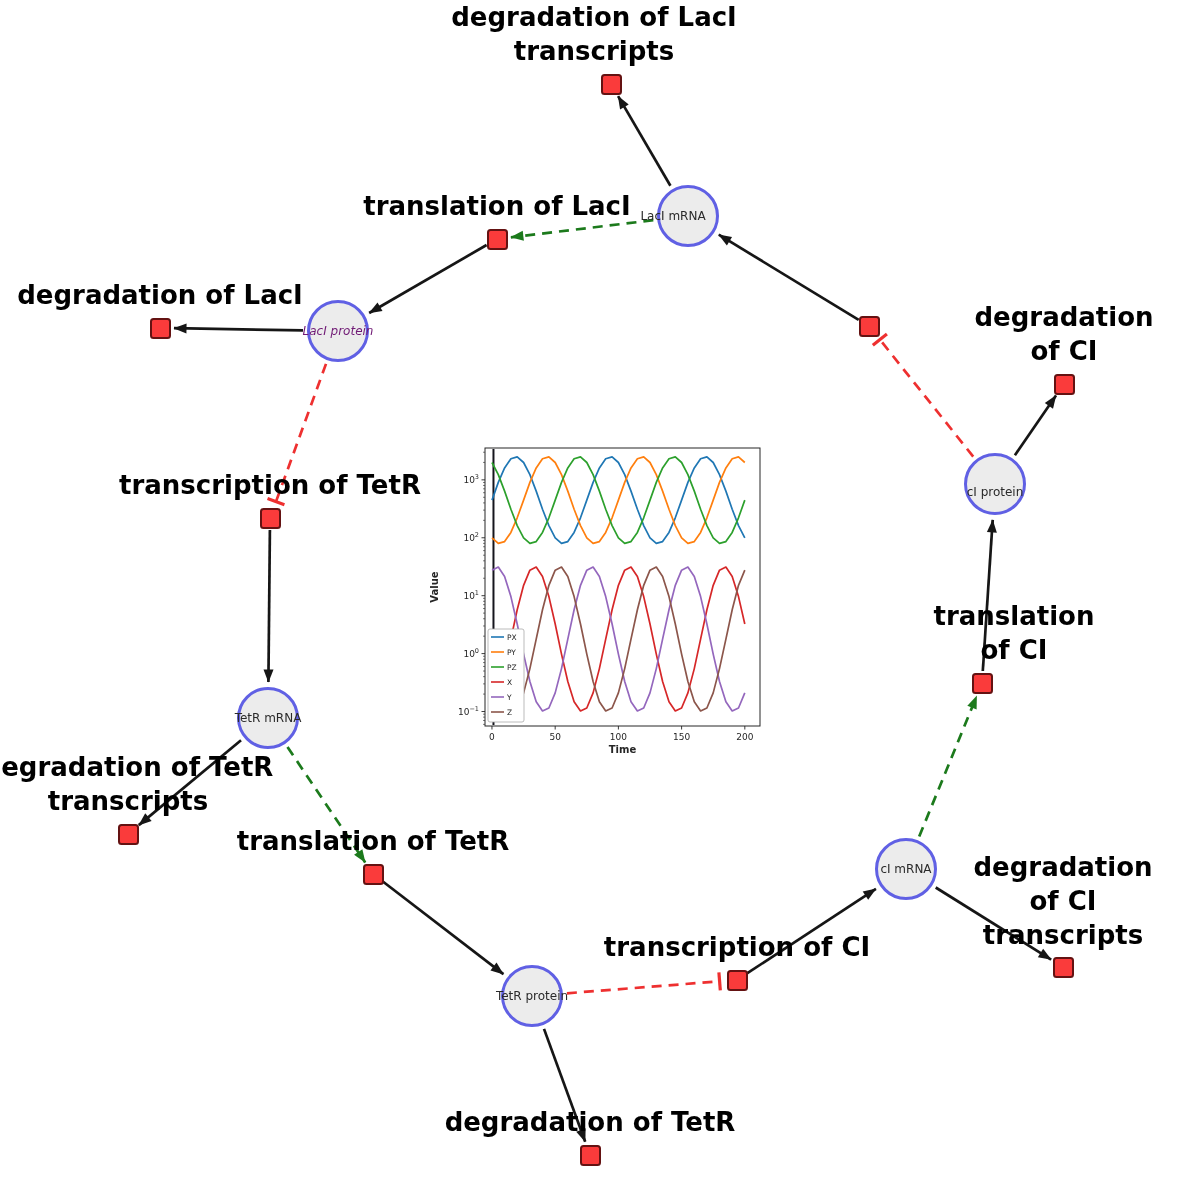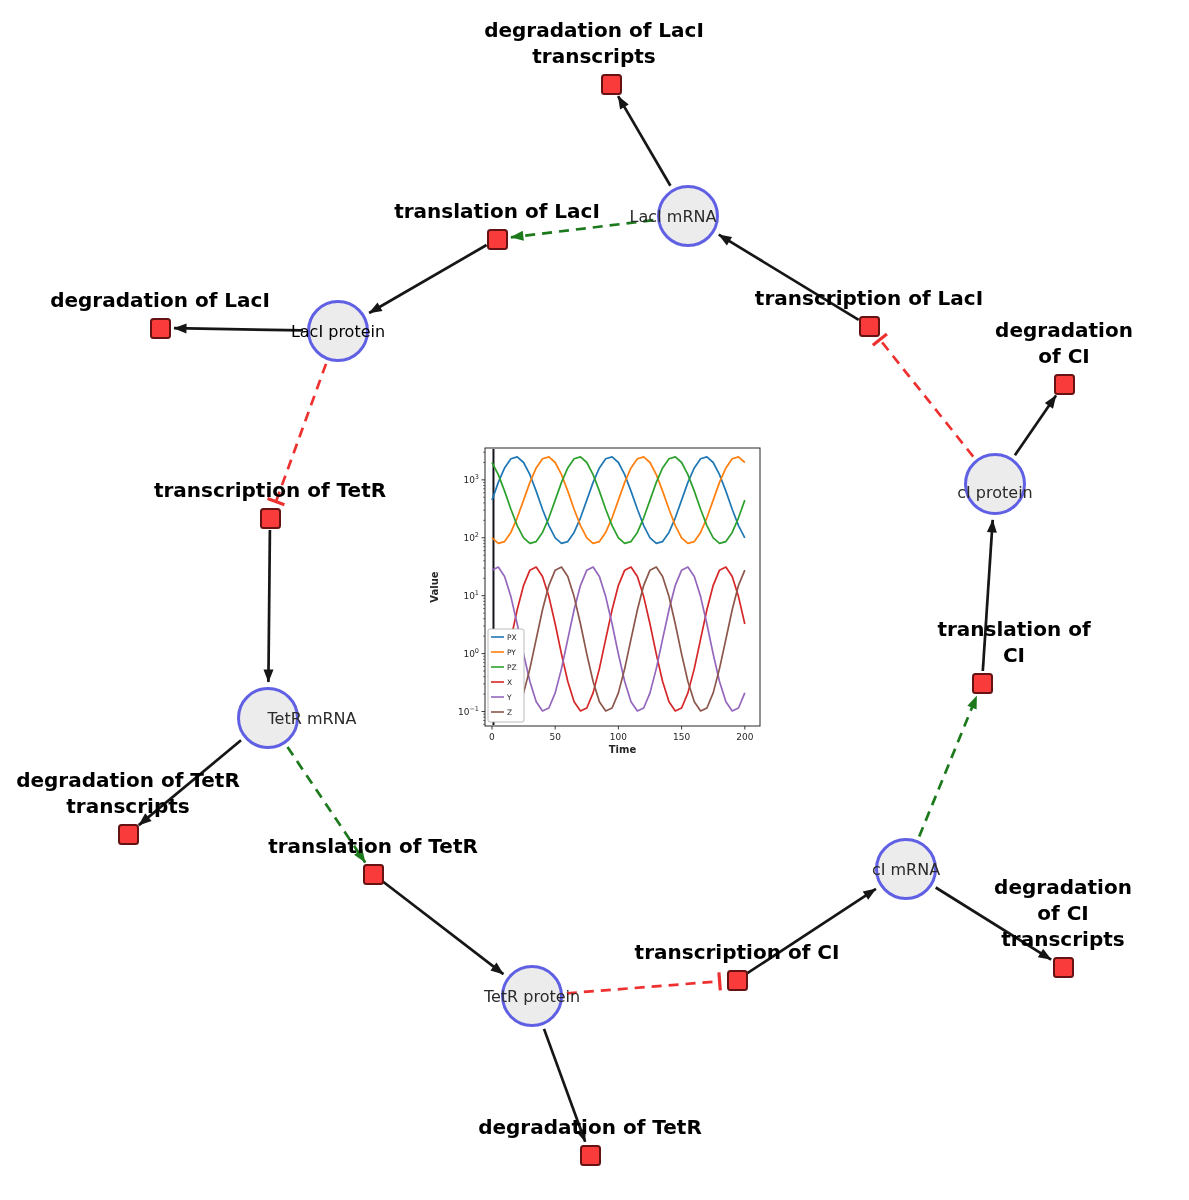--- a/index.html
+++ b/index.html
@@ -8,31 +8,31 @@
   #edge-layer { position: absolute; left: 0; top: 0; }
   #node-layer { position: absolute; left: 0; top: 0; width: 100%; height: 100%; }
   .species-node {
     position: absolute; width: 62px; height: 62px; border-radius: 50%;
     background: var(--species-fill, #ececec);
     border: 3.5px solid var(--species-border, #6060e4);
     box-sizing: border-box;
   }
   .species-label {
     position: absolute; transform: translate(-50%, -50%);
-    font-size: 16px; color: #2a2a2a; white-space: nowrap;
+    font-size: 12px; color: #2a2a2a; white-space: nowrap;
   }
   .reaction-node {
     position: absolute; width: 21px; height: 21px; border-radius: 3.5px;
     background: var(--reaction-fill, #fa3b3b);
     border: 2.5px solid var(--reaction-border, #641212);
     box-sizing: border-box;
   }
   .reaction-label {
     position: absolute; transform: translate(-50%, -100%);
-    font-weight: bold; font-size: 20px; color: #000000;
+    font-weight: bold; font-size: 26px; color: #000000;
     text-align: center; white-space: pre-line; line-height: 1.3;
   }
   #chart-box { position: absolute; left: 428px; top: 438px; width: 345px; height: 332px; background: #ffffff; }
   #chart-svg text { font-family: "DejaVu Sans", "Liberation Sans", sans-serif; }
 </style>
 </head>
 <body>
 
 <div id="canvas">
   <svg id="edge-layer" width="1189" height="1200">
@@ -66,38 +66,37 @@
         <line x1="982.8" y1="671.0" x2="992.7" y2="519.9" stroke="#161616" stroke-width="2.7" marker-end="url(#mk-arrow-black)"></line>
         <line x1="1014.9" y1="455.2" x2="1056.0" y2="395.5" stroke="#161616" stroke-width="2.7" marker-end="url(#mk-arrow-black)"></line>
         <line x1="973.2" y1="456.6" x2="879.0" y2="338.5" stroke="#ee3030" stroke-width="2.7" stroke-dasharray="10 7" marker-end="url(#mk-tbar-red)"></line>
       </g>
   </svg>
 
   <div id="node-layer">
       <div class="species-node" style="left: 657px; top: 185px;"></div>
       <div class="species-label" style="left: 673px; top: 216px; color: rgb(42, 42, 42);">LacI mRNA</div>
       <div class="species-node" style="left: 307px; top: 300px;"></div>
-      <div class="species-label" style="left: 338px; top: 331px; color: #000000;">LacI protein</div>
+      <div class="species-label" style="left: 338px; top: 331px; color: #701a75; font-style: italic;">LacI protein</div>
       <div class="species-node" style="left: 237px; top: 687px;"></div>
-      <div class="species-label" style="left: 268px; top: 718px; color: rgb(42, 42, 42); margin-left: 44px;">TetR mRNA</div>
+      <div class="species-label" style="left: 268px; top: 718px; color: rgb(42, 42, 42);">TetR mRNA</div>
       <div class="species-node" style="left: 501px; top: 965px;"></div>
       <div class="species-label" style="left: 532px; top: 996px; color: rgb(42, 42, 42);">TetR protein</div>
       <div class="species-node" style="left: 875px; top: 838px;"></div>
       <div class="species-label" style="left: 906px; top: 869px; color: rgb(42, 42, 42);">cI mRNA</div>
       <div class="species-node" style="left: 964px; top: 453px;"></div>
       <div class="species-label" style="left: 995px; top: 484px; color: rgb(42, 42, 42); margin-top: 8px;">cI protein</div>
       <div class="reaction-node" style="left: 600.5px; top: 73.5px;"></div>
       <div class="reaction-label" style="left: 594px; top: 69px; color: rgb(0, 0, 0);">degradation of LacI
 transcripts</div>
       <div class="reaction-node" style="left: 486.5px; top: 228.5px;"></div>
       <div class="reaction-label" style="left: 497px; top: 224px; color: rgb(0, 0, 0);">translation of LacI</div>
       <div class="reaction-node" style="left: 149.5px; top: 317.5px;"></div>
       <div class="reaction-label" style="left: 160px; top: 313px; color: rgb(0, 0, 0);">degradation of LacI</div>
       <div class="reaction-node" style="left: 858.5px; top: 315.5px;"></div>
-      <div class="reaction-label" style="left: 869px; top: 311px; color: rgb(0, 0, 0);">transcription of LacI</div>
       <div class="reaction-node" style="left: 1053.5px; top: 373.5px;"></div>
       <div class="reaction-label" style="left: 1064px; top: 369px; color: rgb(0, 0, 0);">degradation of CI</div>
       <div class="reaction-node" style="left: 259.5px; top: 507.5px;"></div>
       <div class="reaction-label" style="left: 270px; top: 503px; color: rgb(0, 0, 0);">transcription of TetR</div>
       <div class="reaction-node" style="left: 971.5px; top: 672.5px;"></div>
       <div class="reaction-label" style="left: 1014px; top: 668px; color: rgb(0, 0, 0);">translation of CI</div>
       <div class="reaction-node" style="left: 117.5px; top: 823.5px;"></div>
       <div class="reaction-label" style="left: 128px; top: 819px; color: rgb(0, 0, 0);">degradation of TetR
 transcripts</div>
       <div class="reaction-node" style="left: 362.5px; top: 863.5px;"></div>

